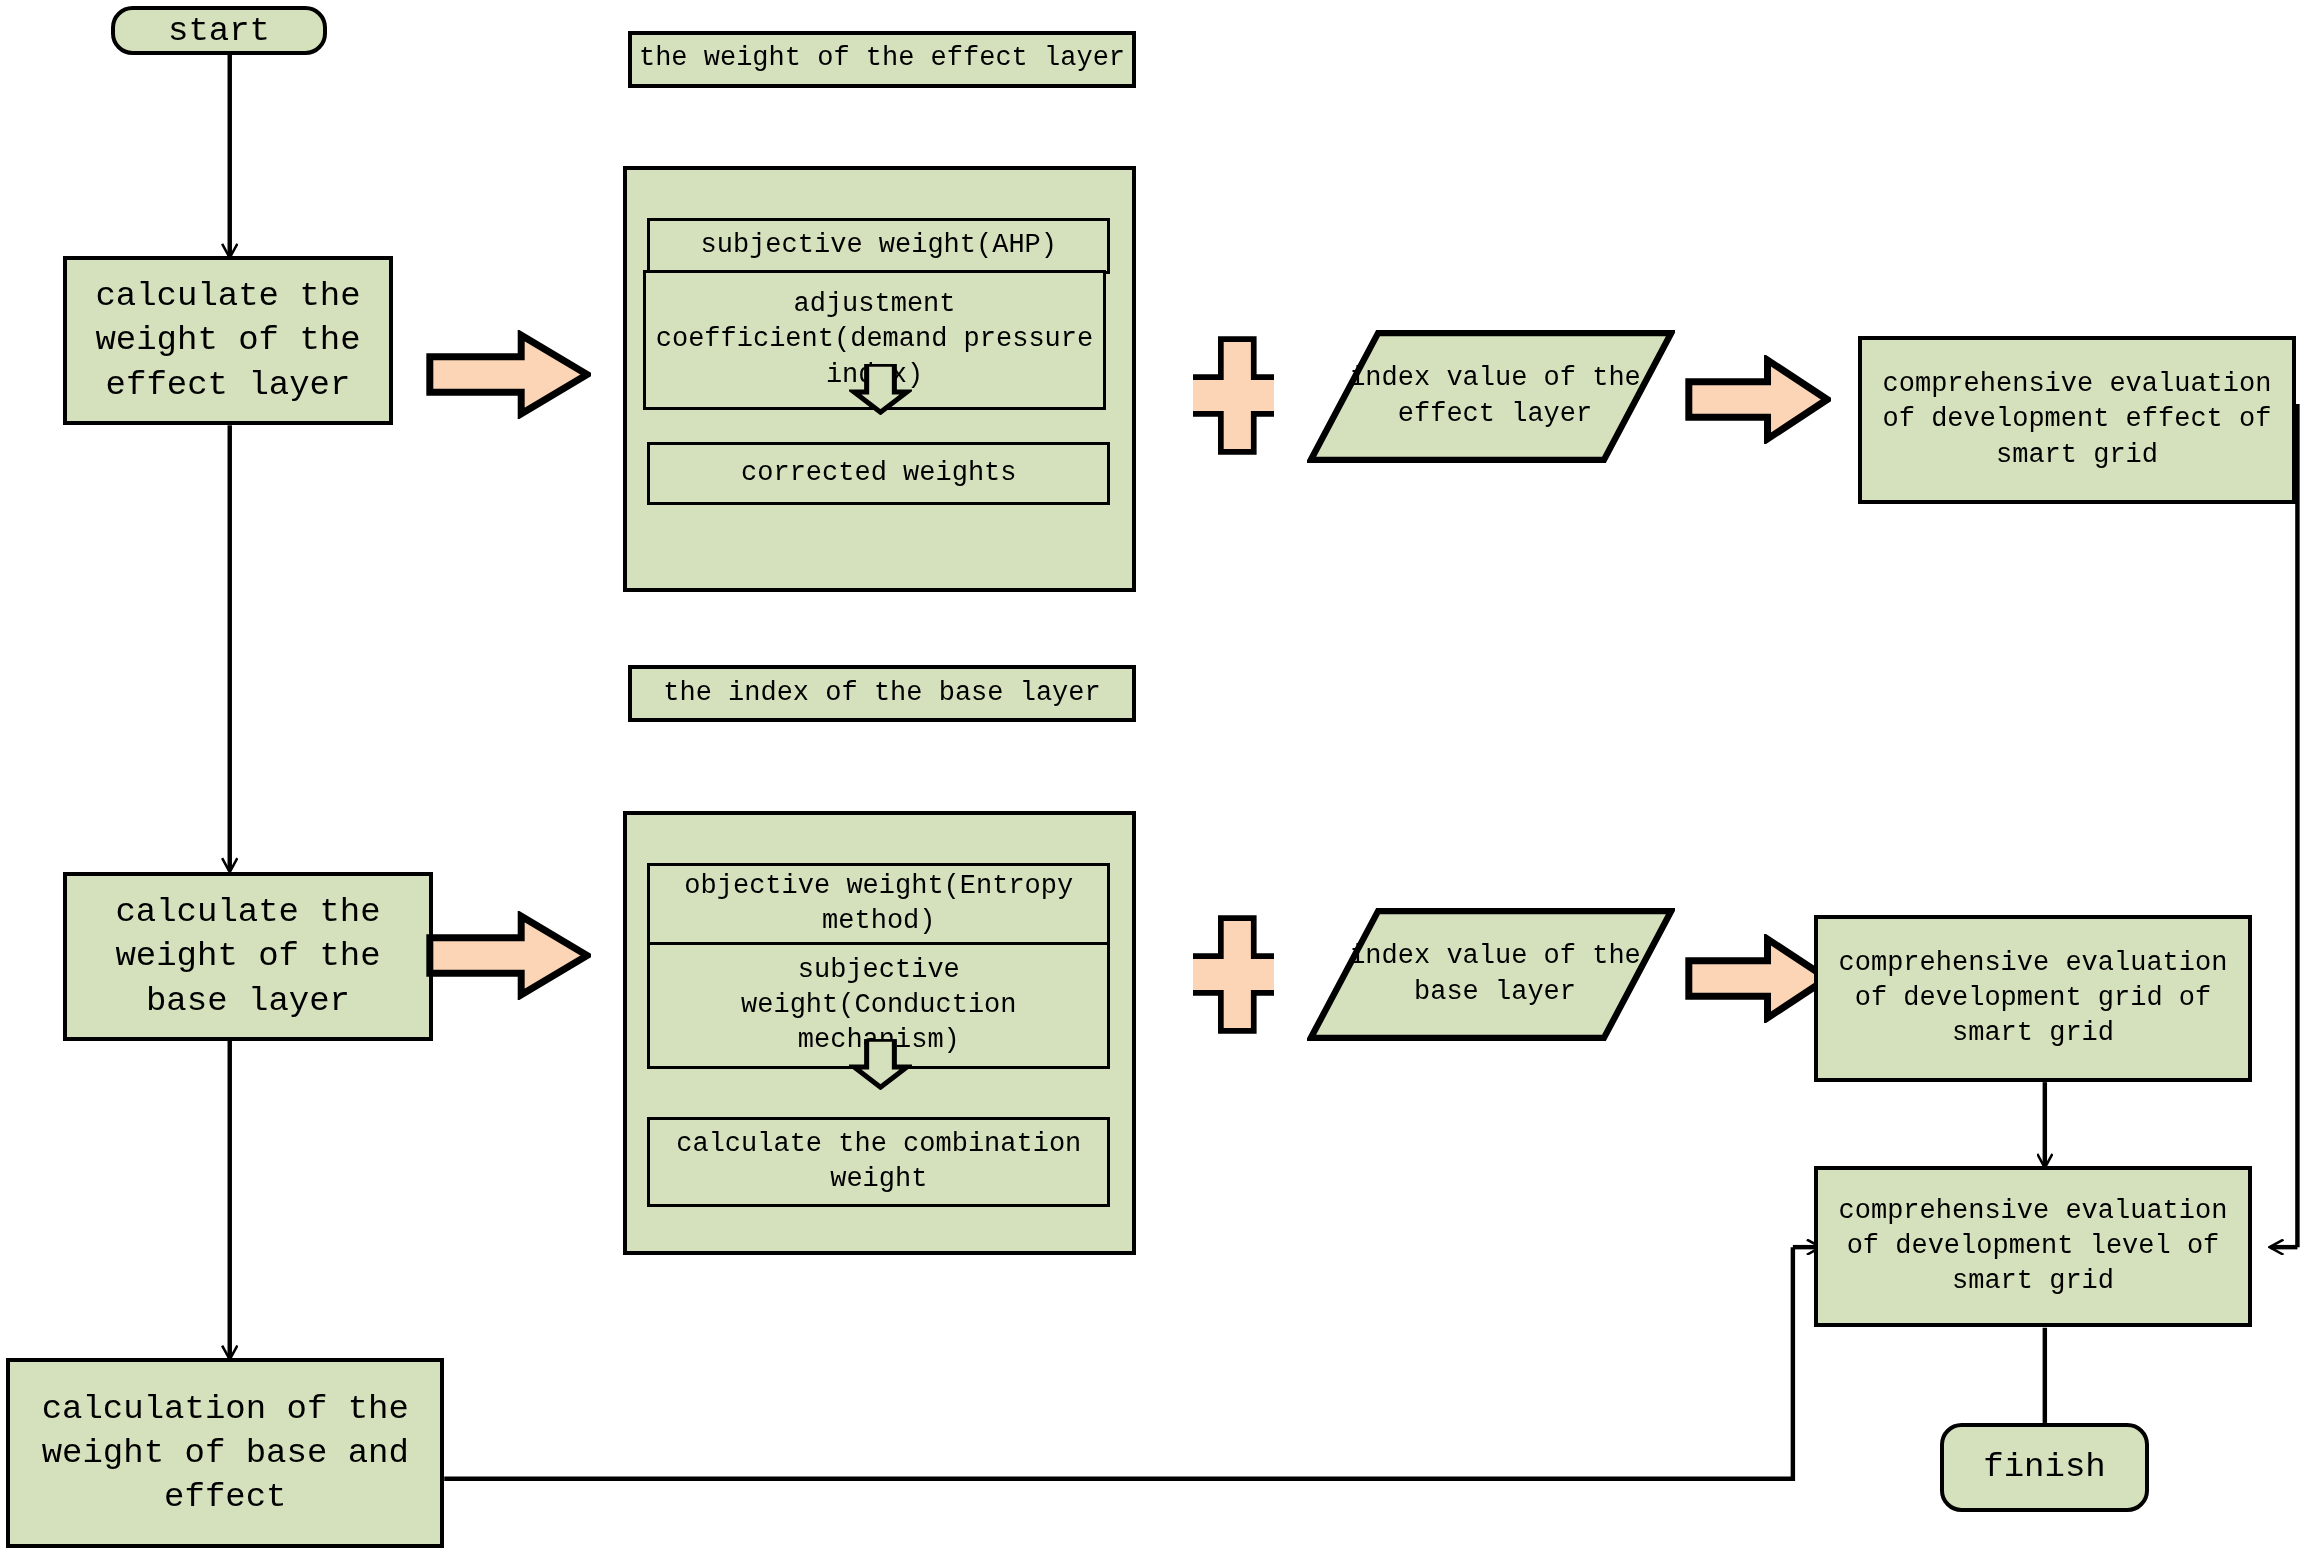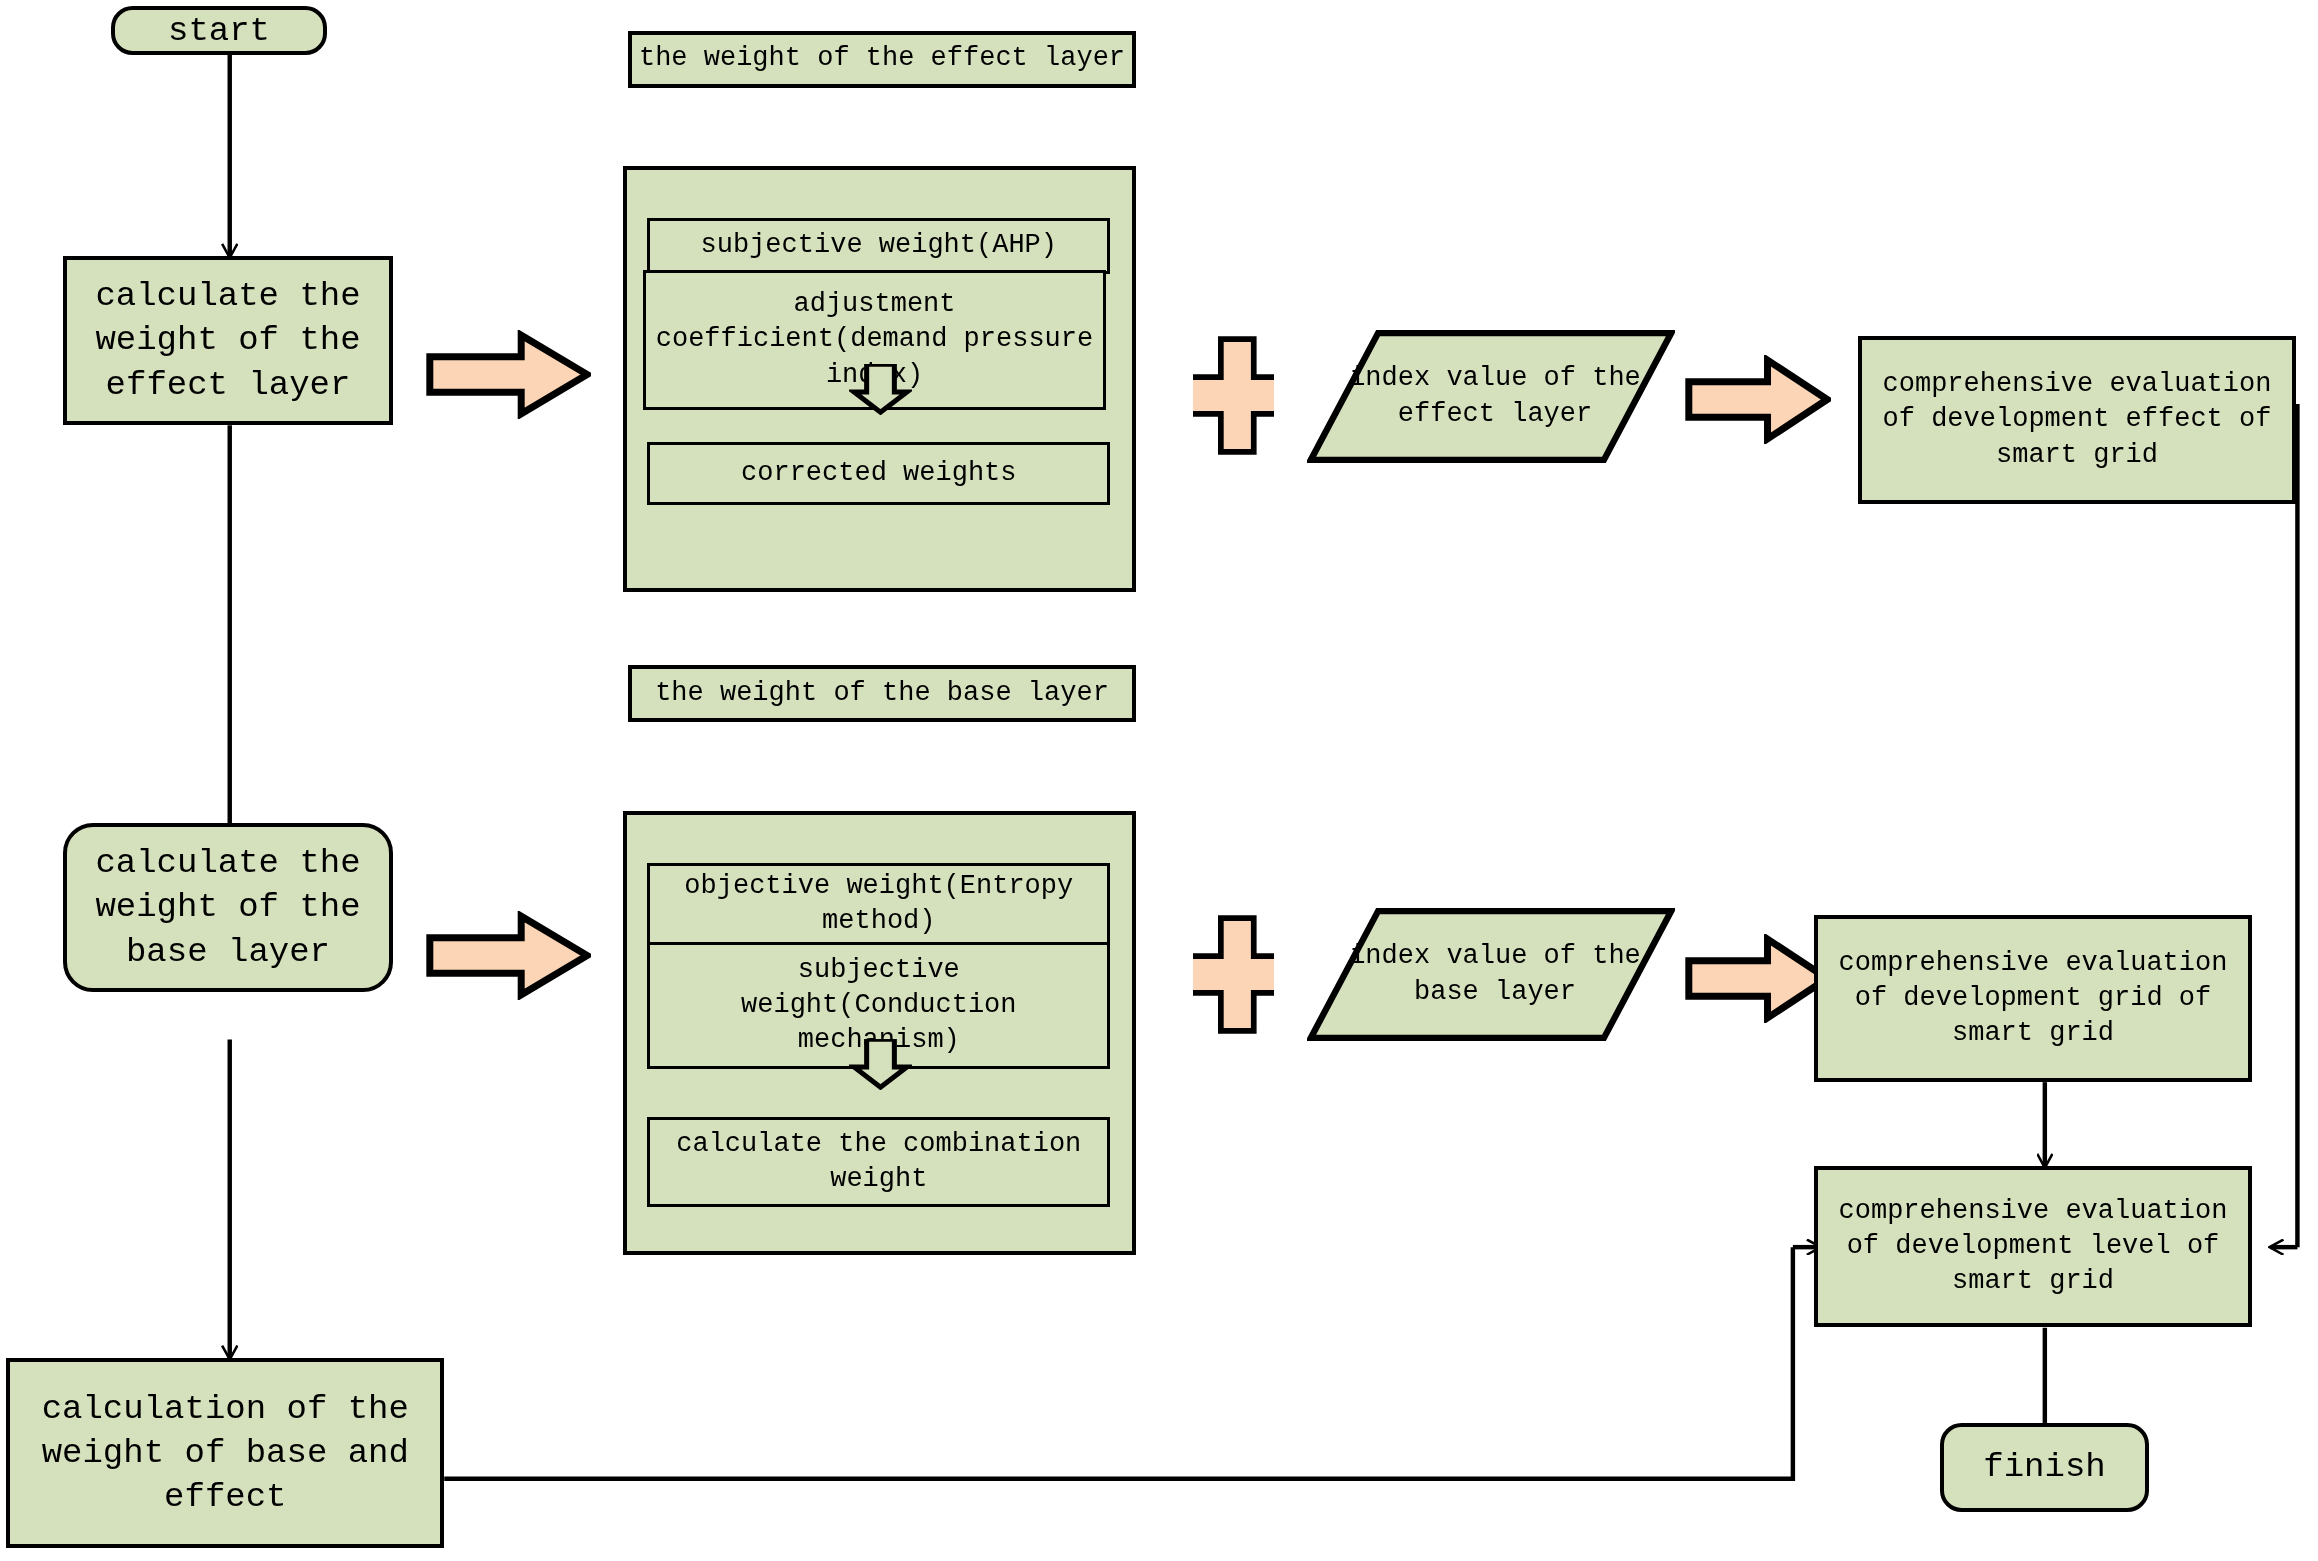--- a/index.html
+++ b/index.html
@@ -106,21 +106,21 @@
 
     <line x1="3222" y1="1705" x2="3222" y2="1838" stroke="#000" stroke-width="7" marker-end="url(#ah)"></line>
 
     <line x1="3222" y1="2092" x2="3222" y2="2242" stroke="#000" stroke-width="7"></line>
   </svg>
 
   <div class="node rounded fs-54" style="left:111px; top:6.3px; width:216px; height:49px;">start</div>
 
   <div class="node fs-54" style="left:63px; top:256px; width:330px; height:169px;">calculate the weight of the effect layer</div>
 
-  <div class="node fs-54" style="left:63px; top:823px; width:330px; height:169px;border-radius:30px;">calculate the weight of the base layer</div>
+  <div class="node fs-54" style="left:63px; top:872px; width:370px; height:169px;">calculate the weight of the base layer</div>
 
   <div class="node fs-54" style="left:6.3px; top:1358px; width:438px; height:190px;">calculation of the weight of base and effect</div>
 
   <svg class="shape-svg" style="left:426px; top:330px; width:165px; height:89px;" viewBox="0 0 260 140" xmlns="http://www.w3.org/2000/svg">
     <path d="M6,42 L150,42 L150,8 L254,70 L150,132 L150,98 L6,98 Z" fill="#fbd5b5" stroke="#000" stroke-width="11" stroke-linejoin="miter"></path>
   </svg>
 
   <svg class="shape-svg" style="left:426px; top:911px; width:165px; height:89px;" viewBox="0 0 260 140" xmlns="http://www.w3.org/2000/svg">
     <path d="M6,42 L150,42 L150,8 L254,70 L150,132 L150,98 L6,98 Z" fill="#fbd5b5" stroke="#000" stroke-width="11" stroke-linejoin="miter"></path>
   </svg>
@@ -131,21 +131,21 @@
     <div class="inner fs-50" style="left:20.3px; top:18px; width:463px; height:56px;">subjective weight(AHP)</div>
     <div class="inner fs-50" style="left:16px; top:70px; width:463px; height:140px;">adjustment coefficient(demand pressure index)</div>
 
     <svg class="shape-svg" style="left:222px; top:194px; width:63px; height:51px;" viewBox="0 0 100 80" xmlns="http://www.w3.org/2000/svg">
       <path d="M28,0 L72,0 L72,44 L92,44 L50,76 L8,44 L28,44 Z" fill="#d5e0bd" stroke="#000" stroke-width="8" stroke-linejoin="miter"></path>
     </svg>
 
     <div class="inner fs-50" style="left:20.3px; top:242px; width:463px; height:63px;">corrected weights</div>
   </div>
 
-  <div class="node fs-50" style="left:628px; top:665px; width:508px; height:57px;">the weight of the base layer</div>
+  <div class="node fs-50" style="left:628px; top:665px; width:508px; height:57px;">the index of the base layer</div>
 
   <div class="group-box" style="left:623px; top:811px; width:513px; height:444px;">
     <div class="inner fs-50" style="left:20.3px; top:18px; width:463px; height:82px;">objective weight(Entropy method)</div>
     <div class="inner fs-50" style="left:20.3px; top:97px; width:463px; height:127px;">subjective weight(Conduction mechanism)</div>
 
     <svg class="shape-svg" style="left:222px; top:224px; width:63px; height:51px;" viewBox="0 0 100 80" xmlns="http://www.w3.org/2000/svg">
       <path d="M28,0 L72,0 L72,44 L92,44 L50,76 L8,44 L28,44 Z" fill="#d5e0bd" stroke="#000" stroke-width="8" stroke-linejoin="miter"></path>
     </svg>
 
     <div class="inner fs-50" style="left:20.3px; top:272px; width:463px; height:90px;">calculate the combination weight</div>

